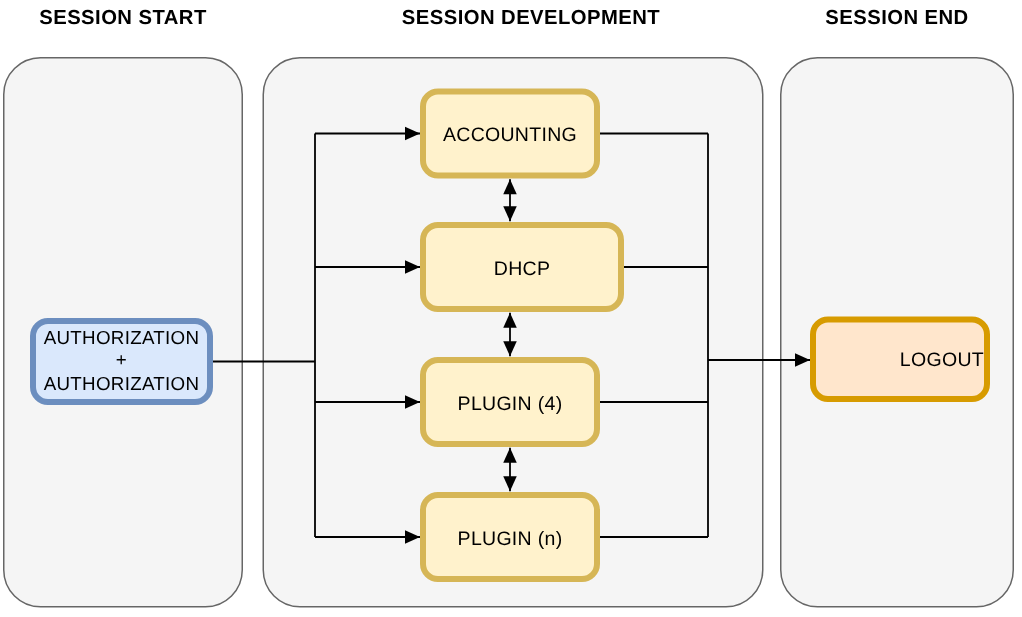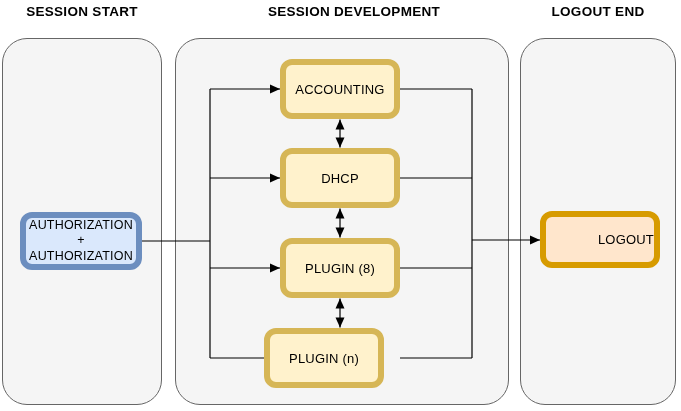--- a/index.html
+++ b/index.html
@@ -36,21 +36,21 @@
   }
   .wires {
     position: absolute;
     left: 0;
     top: 0;
     pointer-events: none;
   }
   .node {
     position: absolute;
     box-sizing: border-box;
-    border: 6px solid #f97316;
+    border: 4px solid #f97316;
     border-radius: 12px;
     display: flex;
     align-items: center;
     justify-content: center;
     text-align: center;
     font-size: 13px;
     letter-spacing: 0.2px;
     color: #000000;
   }
   .node .multiline {
@@ -59,21 +59,21 @@
   }
   .node .multiline span { display: block; }
 </style>
 </head>
 <body>
 
 <div class="canvas" style="background: rgb(255, 255, 255); padding-left: 40px;">
 
   <div class="lane-title" style="left: 2px; width: 160px; color: rgb(0, 0, 0);">SESSION START</div>
   <div class="lane-title" style="left: 187px; width: 334px; color: rgb(0, 0, 0);">SESSION DEVELOPMENT</div>
-  <div class="lane-title" style="left: 520px; width: 156px; color: rgb(0, 0, 0);">LOGOUT END</div>
+  <div class="lane-title" style="left: 520px; width: 156px; color: rgb(0, 0, 0);">SESSION END</div>
 
   <div class="lane" style="left: 2px; width: 160px; background: rgb(245, 245, 245); border-color: rgb(102, 102, 102);"></div>
   <div class="lane" style="left: 175px; width: 334px; background: rgb(245, 245, 245); border-color: rgb(102, 102, 102);"></div>
   <div class="lane" style="left: 520px; width: 156px; background: rgb(245, 245, 245); border-color: rgb(102, 102, 102);"></div>
 
   <svg class="wires" width="681" height="411" viewBox="0 0 681 411">
     <defs>
       <marker id="arrowhead" viewBox="0 0 12 12" refX="11" refY="6" markerWidth="12" markerHeight="12" markerUnits="userSpaceOnUse" orient="auto-start-reverse">
         <path d="M1,1.5 L11,6 L1,10.5 Z" fill="#000000" style="fill: rgb(0, 0, 0);"></path>
       </marker>
@@ -102,29 +102,29 @@
       <span>AUTHORIZATION</span>
       <span>+</span>
       <span>AUTHORIZATION</span>
     </div>
   </div>
 
   <div class="node" style="left: 280px; top: 59px; width: 120px; height: 60px; background: rgb(255, 242, 204); border-color: rgb(214, 182, 86);">
     <span>ACCOUNTING</span>
   </div>
 
-  <div class="node" style="left: 280px; top: 148px; width: 120px; height: 60px; background: rgb(255, 242, 204); border-color: rgb(214, 182, 86);">
+  <div class="node" style="left: 280px; top: 148px; width: 136px; height: 60px; background: rgb(255, 242, 204); border-color: rgb(214, 182, 86);">
     <span>DHCP</span>
   </div>
 
   <div class="node" style="left: 280px; top: 238px; width: 120px; height: 60px; background: rgb(255, 242, 204); border-color: rgb(214, 182, 86);">
-    <span>PLUGIN (8)</span>
+    <span>PLUGIN (4)</span>
   </div>
 
-  <div class="node" style="left: 264px; top: 328px; width: 120px; height: 60px; background: rgb(255, 242, 204); border-color: rgb(214, 182, 86);">
+  <div class="node" style="left: 280px; top: 328px; width: 120px; height: 60px; background: rgb(255, 242, 204); border-color: rgb(214, 182, 86);">
     <span>PLUGIN (n)</span>
   </div>
 
   <div class="node" style="left: 540px; top: 211px; width: 120px; height: 57px; background: rgb(255, 230, 204); border-color: rgb(215, 155, 0); justify-content: flex-end;">
     <span>LOGOUT</span>
   </div>
 
 </div>
 
 </body></html>

